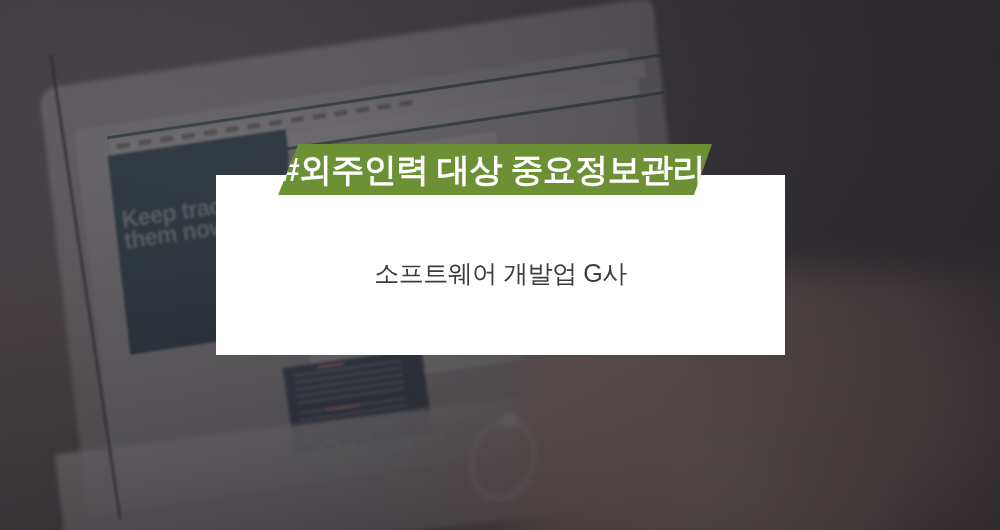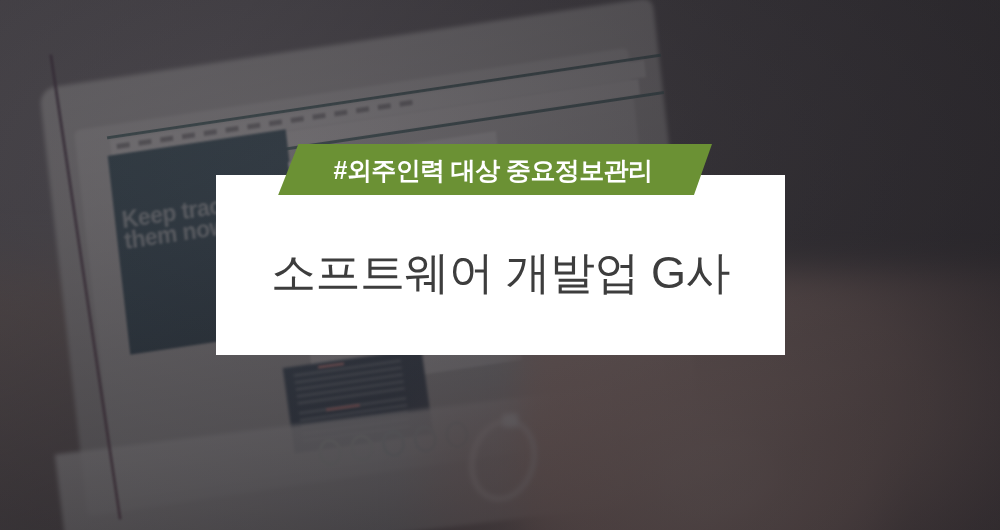--- a/index.html
+++ b/index.html
@@ -349,21 +349,21 @@
     top: 175px;
     width: 569px;
     height: 180px;
     background: #ffffff;
     display: flex;
     align-items: center;
     justify-content: center;
   }
   .card-title {
     color: #3d3d3d;
-    font-size: 45px;
+    font-size: 25px;
     font-weight: 400;
     letter-spacing: -0.5px;
     line-height: 1.3;
     margin: 0;
     padding-top: 16px;
     text-align: right;
     white-space: nowrap;
   }
 
   
@@ -374,21 +374,21 @@
     width: 440px;
     height: 51px;
     background: #6b9134;
     clip-path: polygon(6.0% 0%, 100% 0%, 95.9% 100%, 1.4% 100%);
     display: flex;
     align-items: center;
     justify-content: center;
   }
   .ribbon-text {
     color: #ffffff;
-    font-size: 25px;
+    font-size: 33px;
     font-weight: 700;
     letter-spacing: -0.6px;
     white-space: nowrap;
     padding-left: 2px;
     padding-top: 1px;
   }
 </style>
 </head>
 <body>
 

